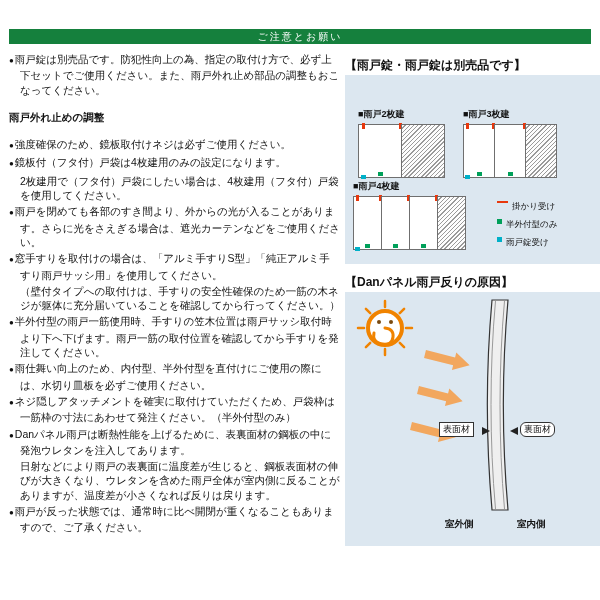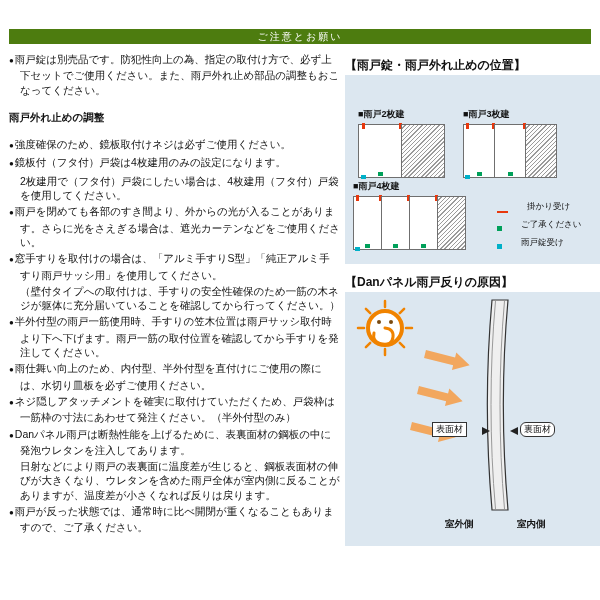--- a/index.html
+++ b/index.html
@@ -1,19 +1,19 @@
 <!DOCTYPE html>
 <html><head>
 <meta charset="utf-8">
 <style>
   html,body{margin:0;padding:0;}
   body{width:600px;height:600px;background:#fff;font-family:"Liberation Sans","DejaVu Sans",sans-serif;color:#111;}
   .page{position:relative;width:600px;height:600px;overflow:hidden;background:#fff;}
 
-  .header-bar{position:absolute;left:9px;top:29px;width:582px;height:15px;background:#4d7c0f;display:flex;align-items:center;justify-content:center;}
+  .header-bar{position:absolute;left:9px;top:29px;width:582px;height:15px;background:#15803d;display:flex;align-items:center;justify-content:center;}
   .header-bar span{color:#fff;font-size:10px;letter-spacing:2px;}
 
   .left-col{position:absolute;left:9px;top:52px;width:331px;}
   .left-col p{font-size:10.5px;line-height:14.3px;margin:0 0 2px 0;word-break:break-all;}
   p.bullet{padding-left:11px;text-indent:-11px;}
   p.bullet::before{content:"●";font-size:8px;margin-right:1px;}
   p.cont{padding-left:11px;}
   p.strong{font-weight:bold;}
   .gap{margin-top:13px !important;}
 
@@ -36,21 +36,21 @@
   .sp.w2{width:42px;}
   .sp.w3{width:30px;}
   .sp.w4{width:27px;}
   .sp.hatch{background:repeating-linear-gradient(135deg,#fdfdfd 0px,#fdfdfd 2px,#9a9a9a 2px,#9a9a9a 3px);}
   .mk{position:absolute;display:block;}
   .mk.red{width:3px;height:6px;background:#e8380d;top:-2px;}
   .mk.green{width:5px;height:4px;background:#00a05a;bottom:1px;}
   .mk.teal{width:5px;height:4px;background:#00b0c8;bottom:-2px;}
 
   .legend{position:absolute;left:152px;top:126px;}
-  .legend-row{display:flex;align-items:flex-end;margin-bottom:6px;gap:15px;}
+  .legend-row{display:flex;align-items:flex-start;margin-bottom:6px;}
   .lg{display:inline-block;margin-right:4px;}
   .lg.red{width:11px;height:2px;background:#e8380d;}
   .lg.green{width:5px;height:5px;background:#00a05a;}
   .lg.teal{width:5px;height:5px;background:#00b0c8;}
   .lgt{font-size:8.5px;}
 
   .lblbox{position:absolute;border:1px solid #333;background:#fff;font-size:9px;padding:2px 3px;line-height:1;}
   .sidelab{position:absolute;font-size:9.5px;font-weight:bold;}
 </style>
 </head>
@@ -72,21 +72,21 @@
     <p class="bullet">窓手すりを取付けの場合は、「アルミ手すりS型」「純正アルミ手すり雨戸サッシ用」を使用してください。</p>
     <p class="cont">（壁付タイプへの取付けは、手すりの安全性確保のため一筋の木ネジが躯体に充分届いていることを確認してから行ってください。）</p>
     <p class="bullet">半外付型の雨戸一筋使用時、手すりの笠木位置は雨戸サッシ取付時より下へ下げます。雨戸一筋の取付位置を確認してから手すりを発注してください。</p>
     <p class="bullet">雨仕舞い向上のため、内付型、半外付型を直付けにご使用の際には、水切り皿板を必ずご使用ください。</p>
     <p class="bullet">ネジ隠しアタッチメントを確実に取付けていただくため、戸袋枠は一筋枠の寸法にあわせて発注ください。（半外付型のみ）</p>
     <p class="bullet">Danパネル雨戸は断熱性能を上げるために、表裏面材の鋼板の中に発泡ウレタンを注入してあります。</p>
     <p class="cont">日射などにより雨戸の表裏面に温度差が生じると、鋼板表面材の伸びが大きくなり、ウレタンを含めた雨戸全体が室内側に反ることがありますが、温度差が小さくなれば反りは戻ります。</p>
     <p class="bullet">雨戸が反った状態では、通常時に比べ開閉が重くなることもありますので、ご了承ください。</p>
   </div>
 
-  <div class="section-title" id="title-position">【雨戸錠・雨戸外れ止めの位置】</div>
+  <div class="section-title" id="title-position">【雨戸錠・雨戸錠は別売品です】</div>
 
   <div class="panel-box" id="box-position">
 
     <div class="diag" id="diag-2">
       <div class="diag-label">■雨戸2枚建</div>
       <div class="shutters">
         <div class="sp w2">
           <span class="mk red" style="left:3px"></span>
           <span class="mk red" style="right:-1px"></span>
           <span class="mk green" style="left:19px"></span>
@@ -134,21 +134,21 @@
       </div>
     </div>
 
     <div class="legend">
       <div class="legend-row">
         <span class="lg red"></span>
         <span class="lgt">掛かり受け</span>
       </div>
       <div class="legend-row">
         <span class="lg green"></span>
-        <span class="lgt">ご了承ください</span>
+        <span class="lgt">半外付型のみ</span>
       </div>
       <div class="legend-row">
         <span class="lg teal"></span>
         <span class="lgt">雨戸錠受け</span>
       </div>
     </div>
   </div>
 
   <div class="section-title" id="title-warp">【Danパネル雨戸反りの原因】</div>
 
@@ -176,19 +176,19 @@
         <polygon points="0,-4 30,-4 30,-9 46,0 30,9 30,4 0,4" transform="translate(66,134) rotate(14)"></polygon>
       </g>
       <g>
         <path d="M147 8 C141 75 141 150 147 218 L163 218 C157 150 157 75 163 8 Z" fill="#efefef" stroke="#333" stroke-width="1.2"></path>
         <path d="M150.5 9 C144.5 75 144.5 150 150.5 217" fill="none" stroke="#999" stroke-width="1"></path>
         <path d="M159.5 9 C153.5 75 153.5 150 159.5 217" fill="none" stroke="#999" stroke-width="1"></path>
       </g>
       <polygon points="137,135 145,139 137,143" fill="#222"></polygon>
       <polygon points="173,135 165,139 173,143" fill="#222"></polygon>
     </svg>
-    <div class="lblbox" style="left:87px;top:130px;">表面材</div>
+    <div class="lblbox" style="left:94px;top:130px;">表面材</div>
     <div class="lblbox" style="left:175px;top:130px;border-radius:6px;">裏面材</div>
     <div class="sidelab" style="left:100px;top:226px;">室外側</div>
     <div class="sidelab" style="left:172px;top:226px;font-family:Liberation Mono, monospace;">室内側</div>
   </div>
 
 </div>
 
 </body></html>

